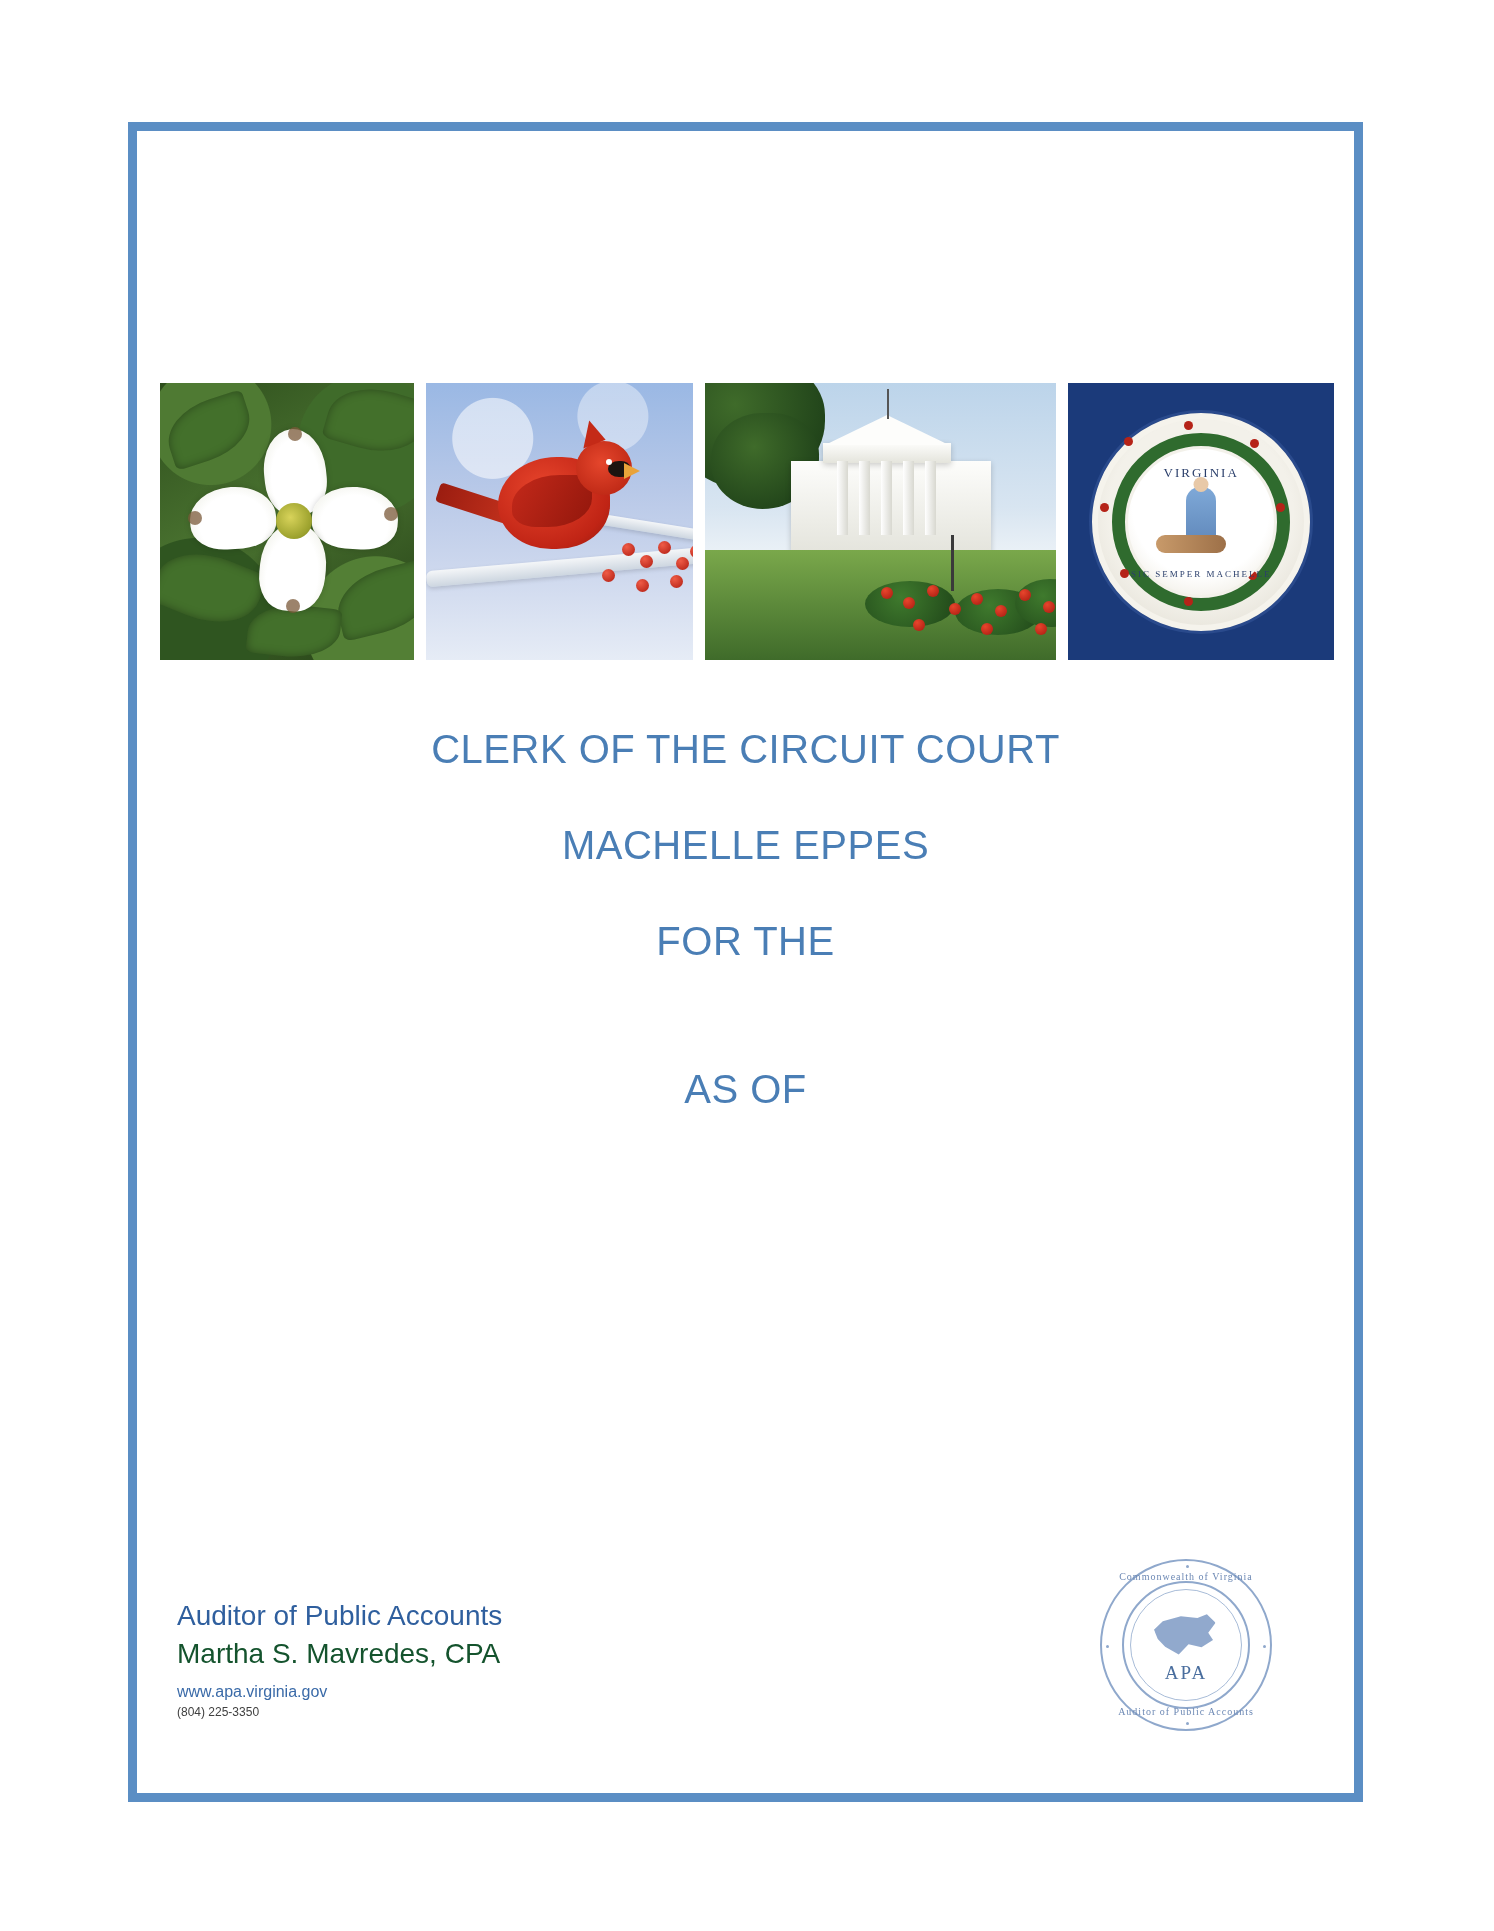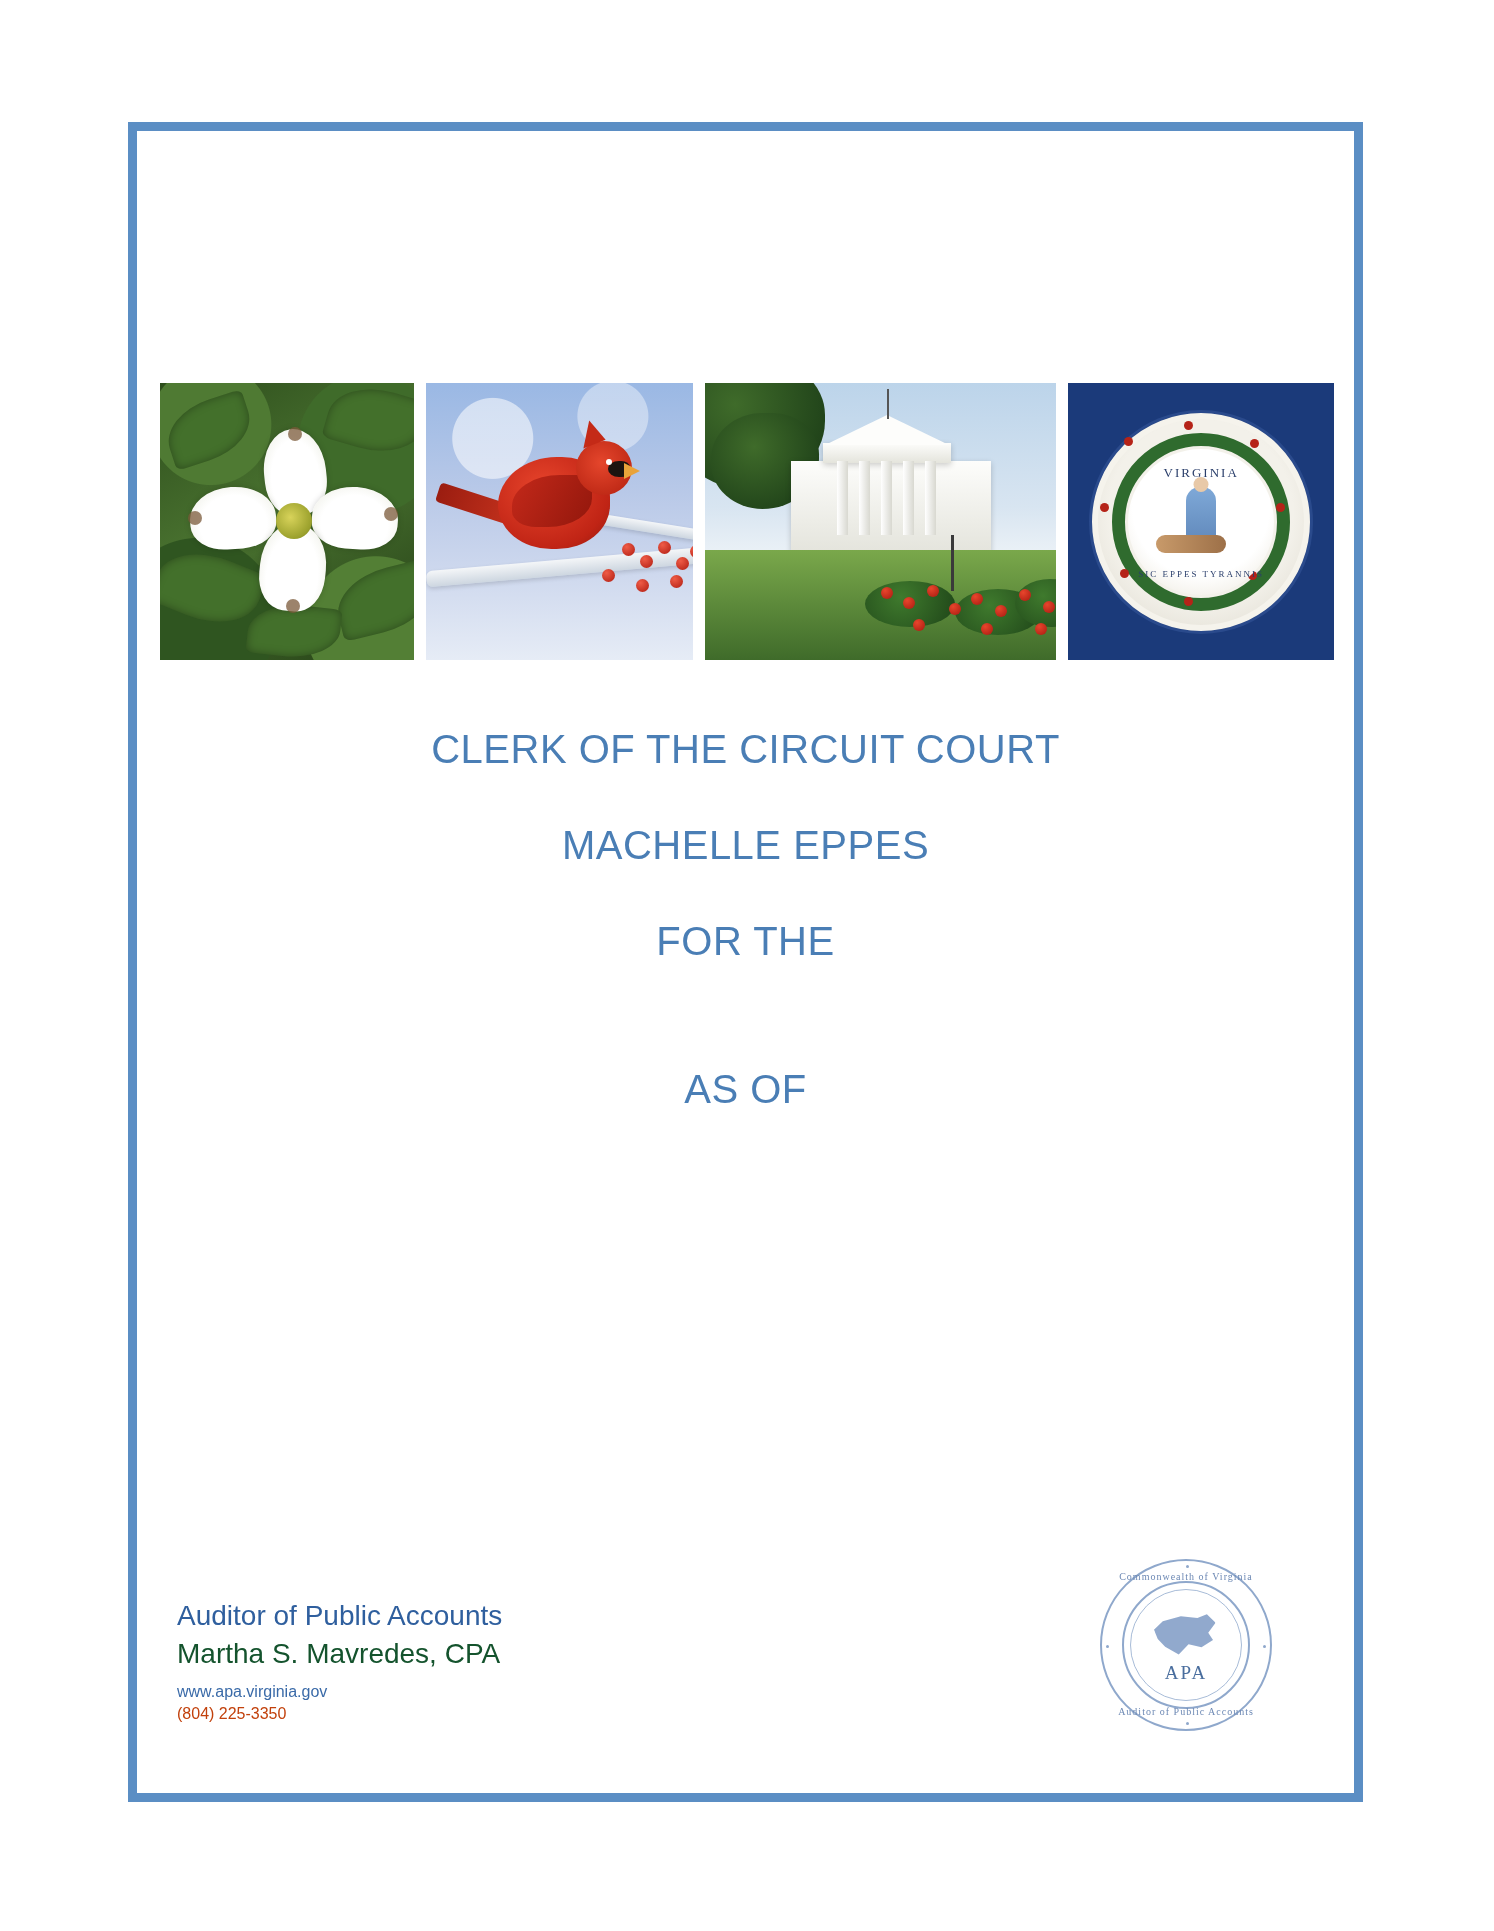--- a/index.html
+++ b/index.html
@@ -341,23 +341,23 @@
     font-size: 28px;
     line-height: 1.35;
     color: #14532d;
   }
   .footer-web {
     font-size: 16px;
     margin-top: 10px;
     color: #3a6aa8;
   }
   .footer-phone {
-    font-size: 16px;
+    font-size: 12px;
     margin-top: 4px;
-    color: #c2410c;
+    color: #404040;
   }
 
   
   .apa-logo {
     position: absolute;
     right: 42px;
     bottom: 6px;
     width: 172px;
     height: 172px;
   }
@@ -508,21 +508,21 @@
           <div class="seal-wreath-berry" style="left:178px;top:84px;"></div>
           <div class="seal-wreath-berry" style="left:150px;top:152px;"></div>
           <div class="seal-wreath-berry" style="left:86px; top:178px;"></div>
           <div class="seal-wreath-berry" style="left:22px; top:150px;"></div>
           <div class="seal-wreath-berry" style="left:2px;  top:84px;"></div>
           <div class="seal-inner">
             <div class="seal-text-top">VIRGINIA</div>
             <div class="seal-figure"></div>
             <div class="seal-figure-head"></div>
             <div class="seal-fallen"></div>
-            <div class="seal-text-bottom">SIC EPPES TYRANNIS</div>
+            <div class="seal-text-bottom">SIC SEMPER MACHELLE</div>
           </div>
         </div>
       </div>
 
     </div>
 
     <div class="title-block">
       <span class="title-line">CLERK OF THE CIRCUIT COURT</span>
       <span class="title-line">MACHELLE EPPES</span>
       <span class="title-line">FOR THE</span>

